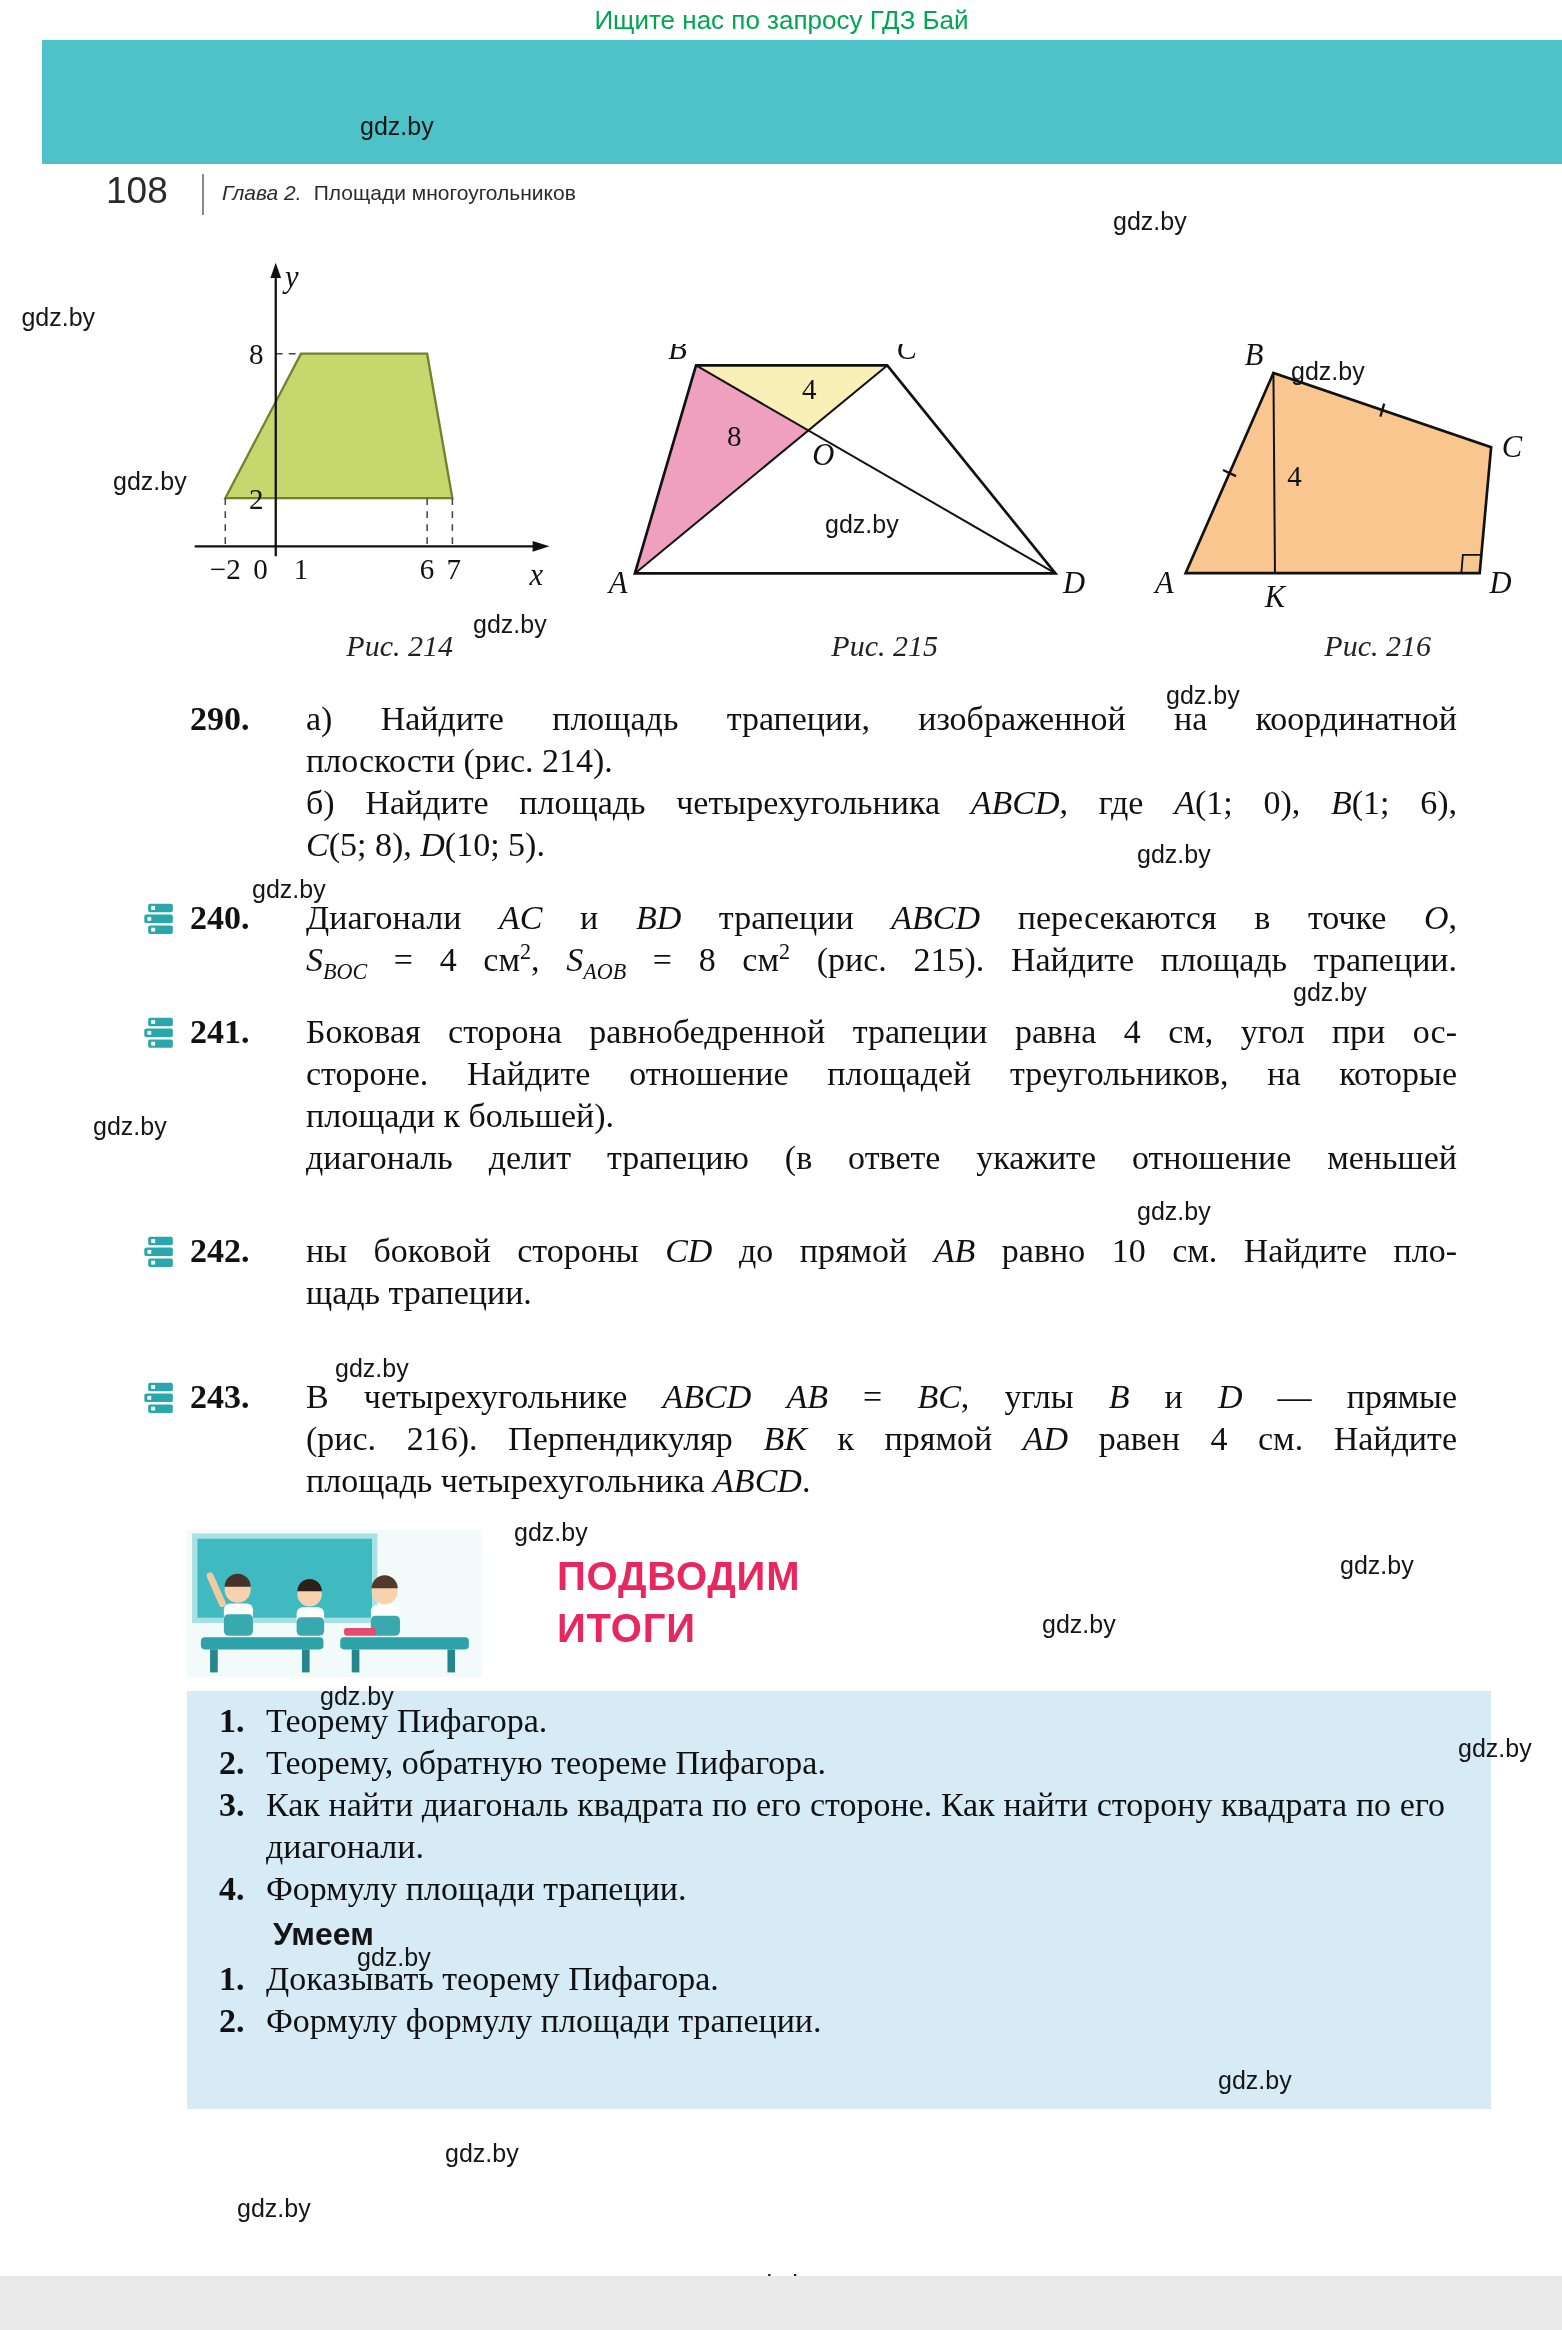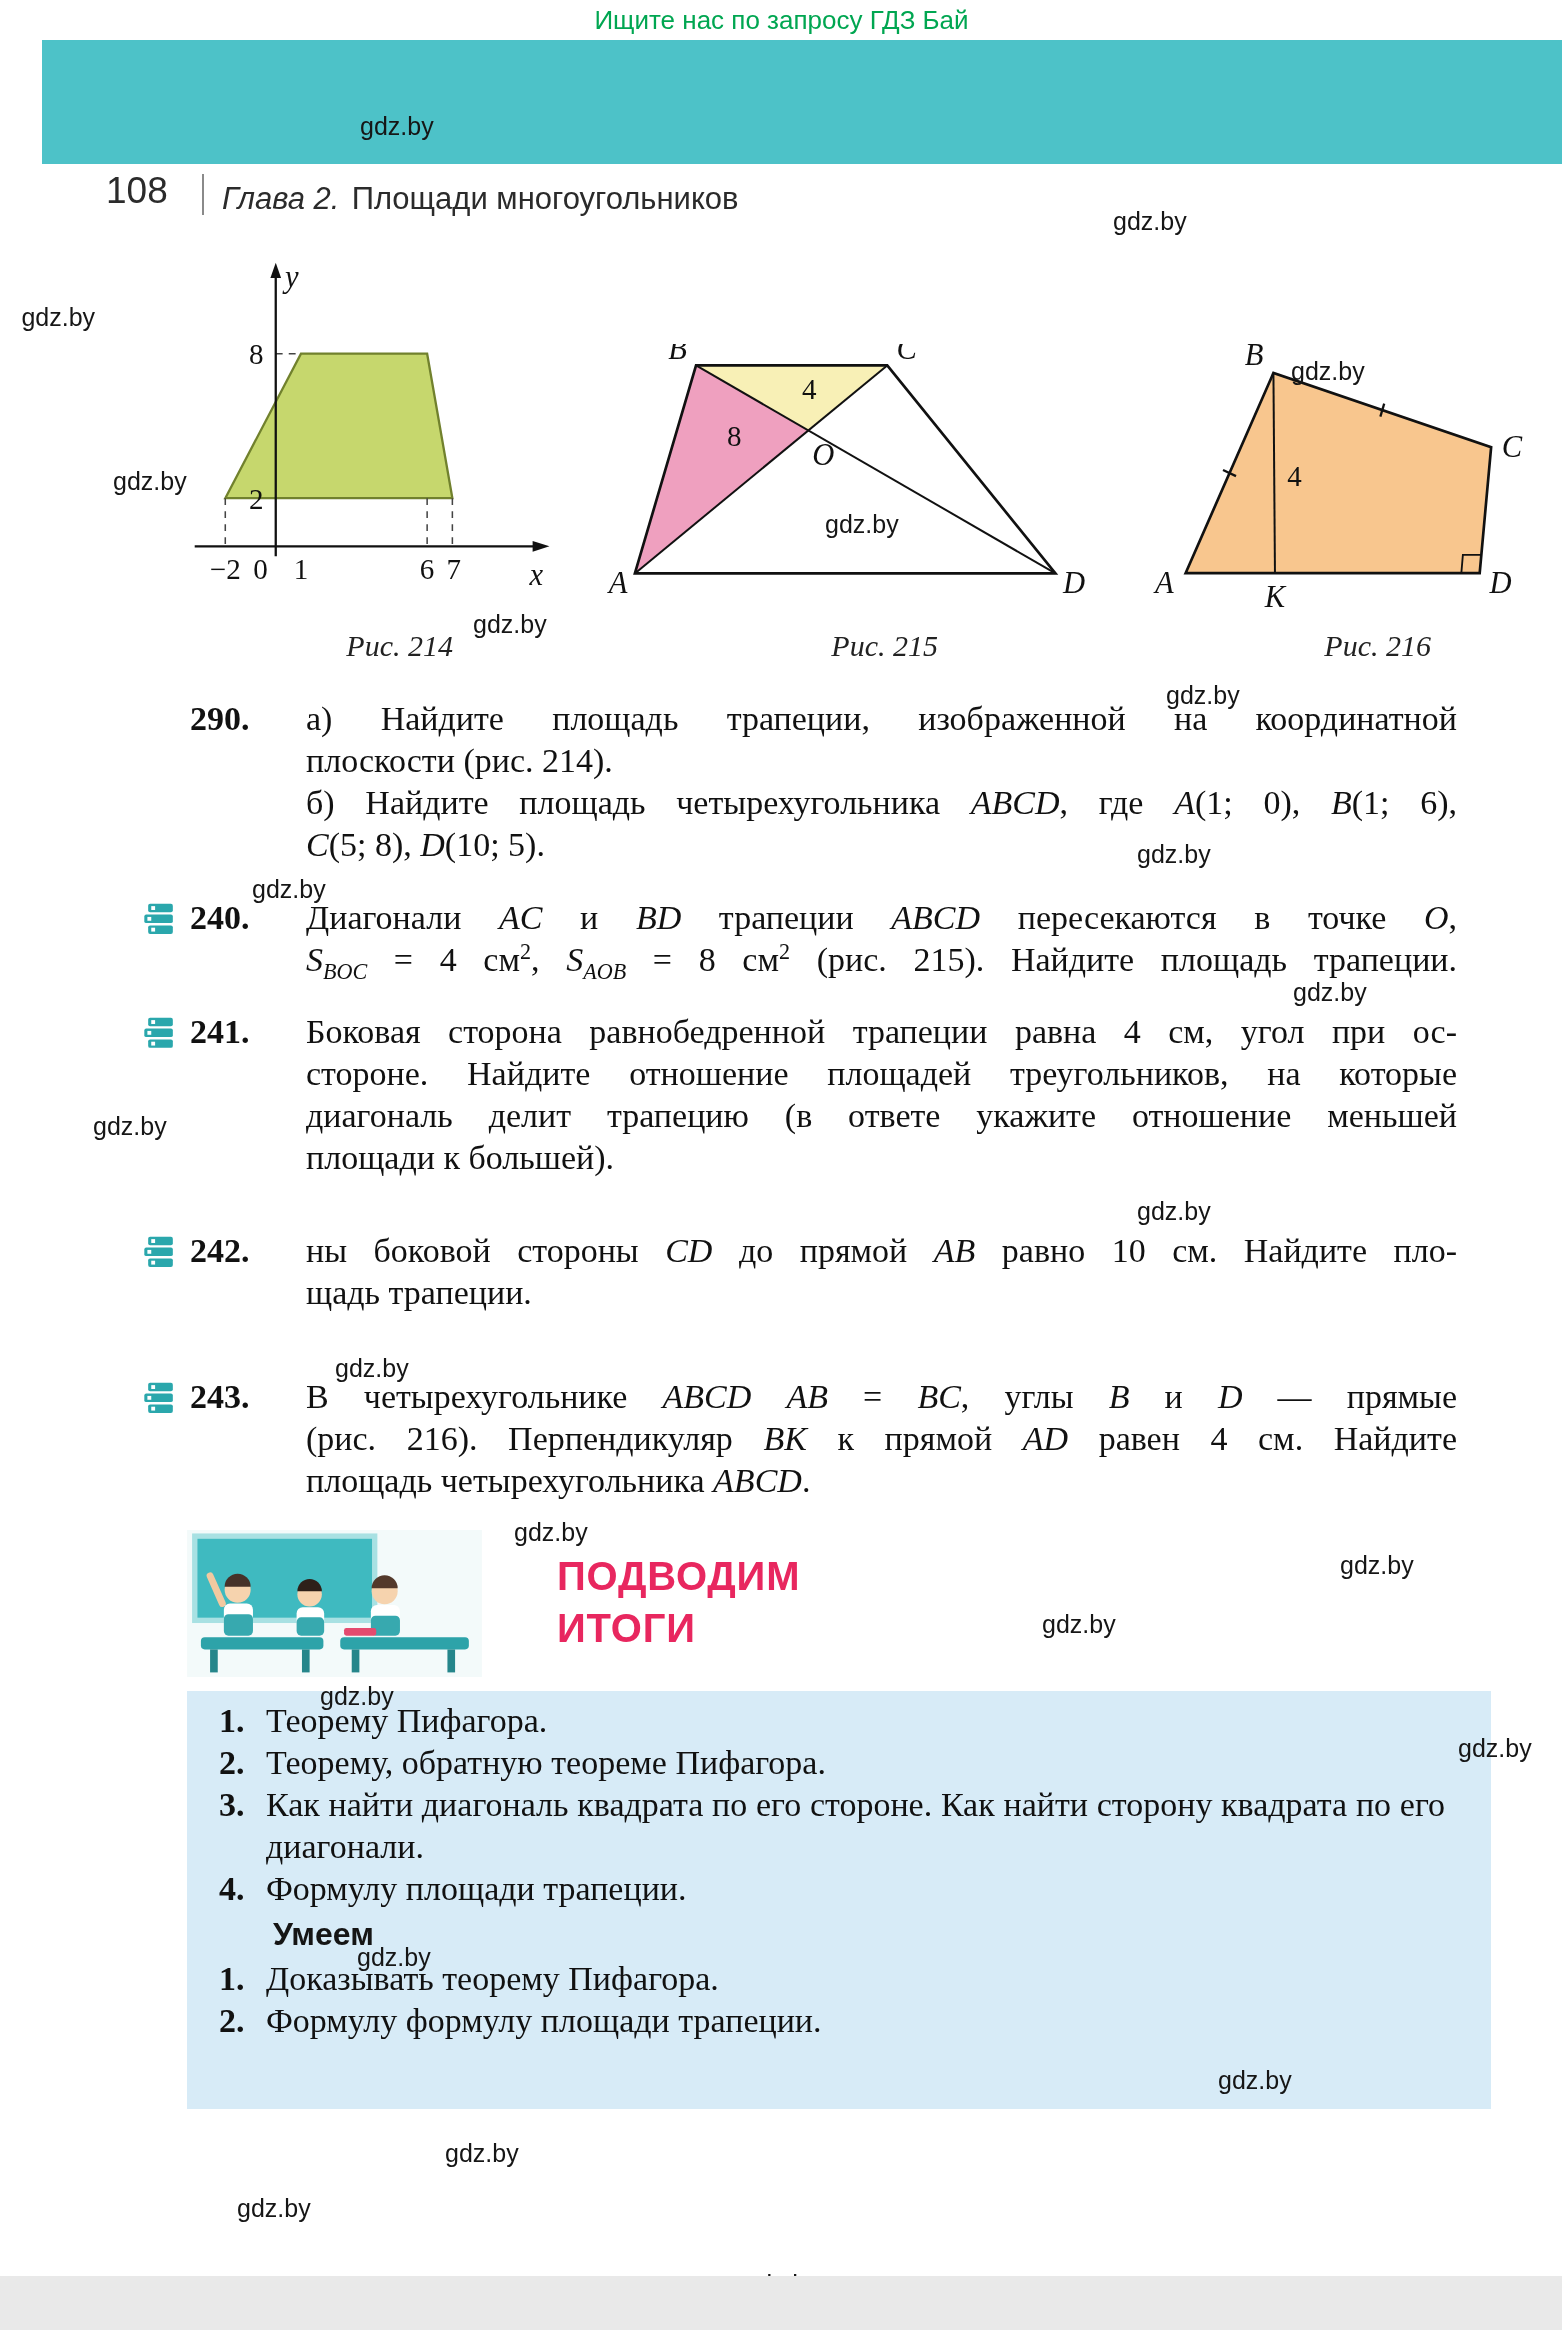--- a/index.html
+++ b/index.html
@@ -9,21 +9,21 @@
 
   .banner { position:absolute; top:4.6px; left:0; width:100%; text-align:center;
             font-family:"Liberation Sans", sans-serif; font-size:26px; color:#00a651; }
 
   .teal-band { position:absolute; left:42px; top:40px; width:1521px; height:124px; background:#4dc2c8; }
 
   .pageno { position:absolute; left:106px; top:170px; font-family:"Liberation Sans", sans-serif;
             font-size:37px; color:#2b2b2b; }
   .chapter-divider { position:absolute; left:202px; top:174px; width:2.3px; height:41px; background:#8a8a8a; }
   .chapter { position:absolute; left:222px; top:181px; font-family:"Liberation Sans", sans-serif;
-             font-size:31px; color:#2b2b2b; white-space:nowrap; }
+             font-size:21px; color:#2b2b2b; white-space:nowrap; }
   .chapter-num { font-style:italic; margin-right:12.2px; }
 
   .fig { position:absolute; }
   .fig214 { left:176px; top:252px; }
   .fig215 { left:604px; top:344px; }
   .fig216 { left:1132px; top:344px; }
   svg text { font-family:"Liberation Serif", serif; fill:#111; font-size:36px; }
   svg text.it { font-style:italic; font-size:40px; }
   svg text.num { font-size:38px; }
 
@@ -164,22 +164,22 @@
             <rect x="3" y="15" width="37" height="11" rx="2.5" fill="#2aa7ac"></rect>
             <rect x="8" y="29" width="32" height="11" rx="2.5" fill="#2aa7ac"></rect>
             <rect x="12" y="4" width="5" height="5" fill="#fff"></rect>
             <rect x="7" y="18" width="5" height="5" fill="#fff"></rect>
             <rect x="12" y="32" width="5" height="5" fill="#fff"></rect>
           </svg></span>
         <span class="p-num">241.</span>
         <div class="p-body">
           <div class="ln">Боковая сторона равнобедренной трапеции равна 4 см, угол при ос-</div>
           <div class="ln">стороне. Найдите отношение площадей треугольников, на которые</div>
+          <div class="ln noj">площади к большей).</div>
           <div class="ln">диагональ делит трапецию (в ответе укажите отношение меньшей</div>
-          <div class="ln noj">площади к большей).</div>
         </div>
       </div>
       <div class="problem" style="top: 1230px;">
         <span class="book-icon"><svg width="37" height="34" viewBox="0 0 48 44">
             <rect x="8" y="1" width="32" height="11" rx="2.5" fill="#2aa7ac"></rect>
             <rect x="3" y="15" width="37" height="11" rx="2.5" fill="#2aa7ac"></rect>
             <rect x="8" y="29" width="32" height="11" rx="2.5" fill="#2aa7ac"></rect>
             <rect x="12" y="4" width="5" height="5" fill="#fff"></rect>
             <rect x="7" y="18" width="5" height="5" fill="#fff"></rect>
             <rect x="12" y="32" width="5" height="5" fill="#fff"></rect>

